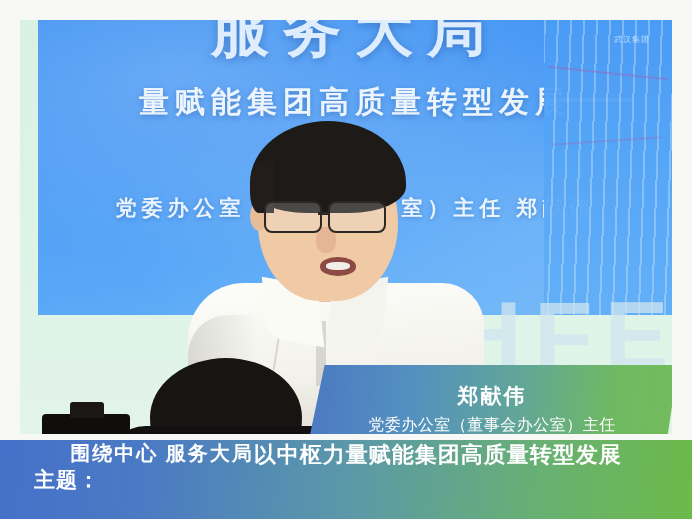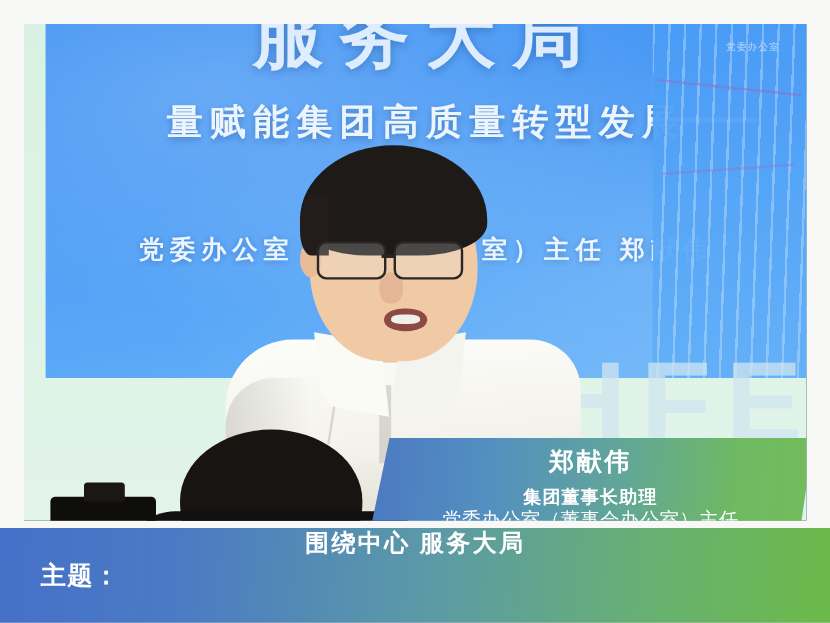--- a/index.html
+++ b/index.html
@@ -202,21 +202,21 @@
     <div class="screen">
       <div class="screen-sheen"></div>
       <div class="scr-headline">服务大局</div>
       <div class="scr-line2">量赋能集团高质量转型发展</div>
       <div class="scr-dash"></div>
       <div class="scr-line3">党委办公室（董事会办公室）主任  郑献伟</div>
       <div class="blinds">
         <div class="blind-diag"></div>
         <div class="blind-diag2"></div>
       </div>
-      <div class="screen-logo">党委办公室</div>
+      <div class="screen-logo">武汉集团</div>
     </div>
 
     <div class="whfe">WHFE</div>
 
     <div class="speaker">
       <div class="shirt"></div>
       <div class="shirt-shadow"></div>
       <div class="placket"></div>
       <div class="btn-dot" style="top:232px"></div>
       <div class="btn-dot" style="top:266px"></div>
@@ -243,26 +243,26 @@
     </div>
 
     <div class="aud-white"></div>
     <div class="aud-head"></div>
     <div class="aud-shoulder"></div>
     <div class="aud-cam"></div>
     <div class="aud-cam2"></div>
 
     <div class="namebar">
       <div class="nb-name">郑献伟</div>
-      <div class="nb-role">集团董事长助理</div>
       <div class="nb-title">党委办公室（董事会办公室）主任</div>
     </div>
 
   </div>
 
   <div class="themebar">
     <div class="tb-label">主题：</div>
     <div class="tb-lines">
       <div class="tb-l1">围绕中心 服务大局</div>
+      <div class="tb-l2">以中枢力量赋能集团高质量转型发展</div>
     </div>
   </div>
 
 </div>
 
 </body></html>

